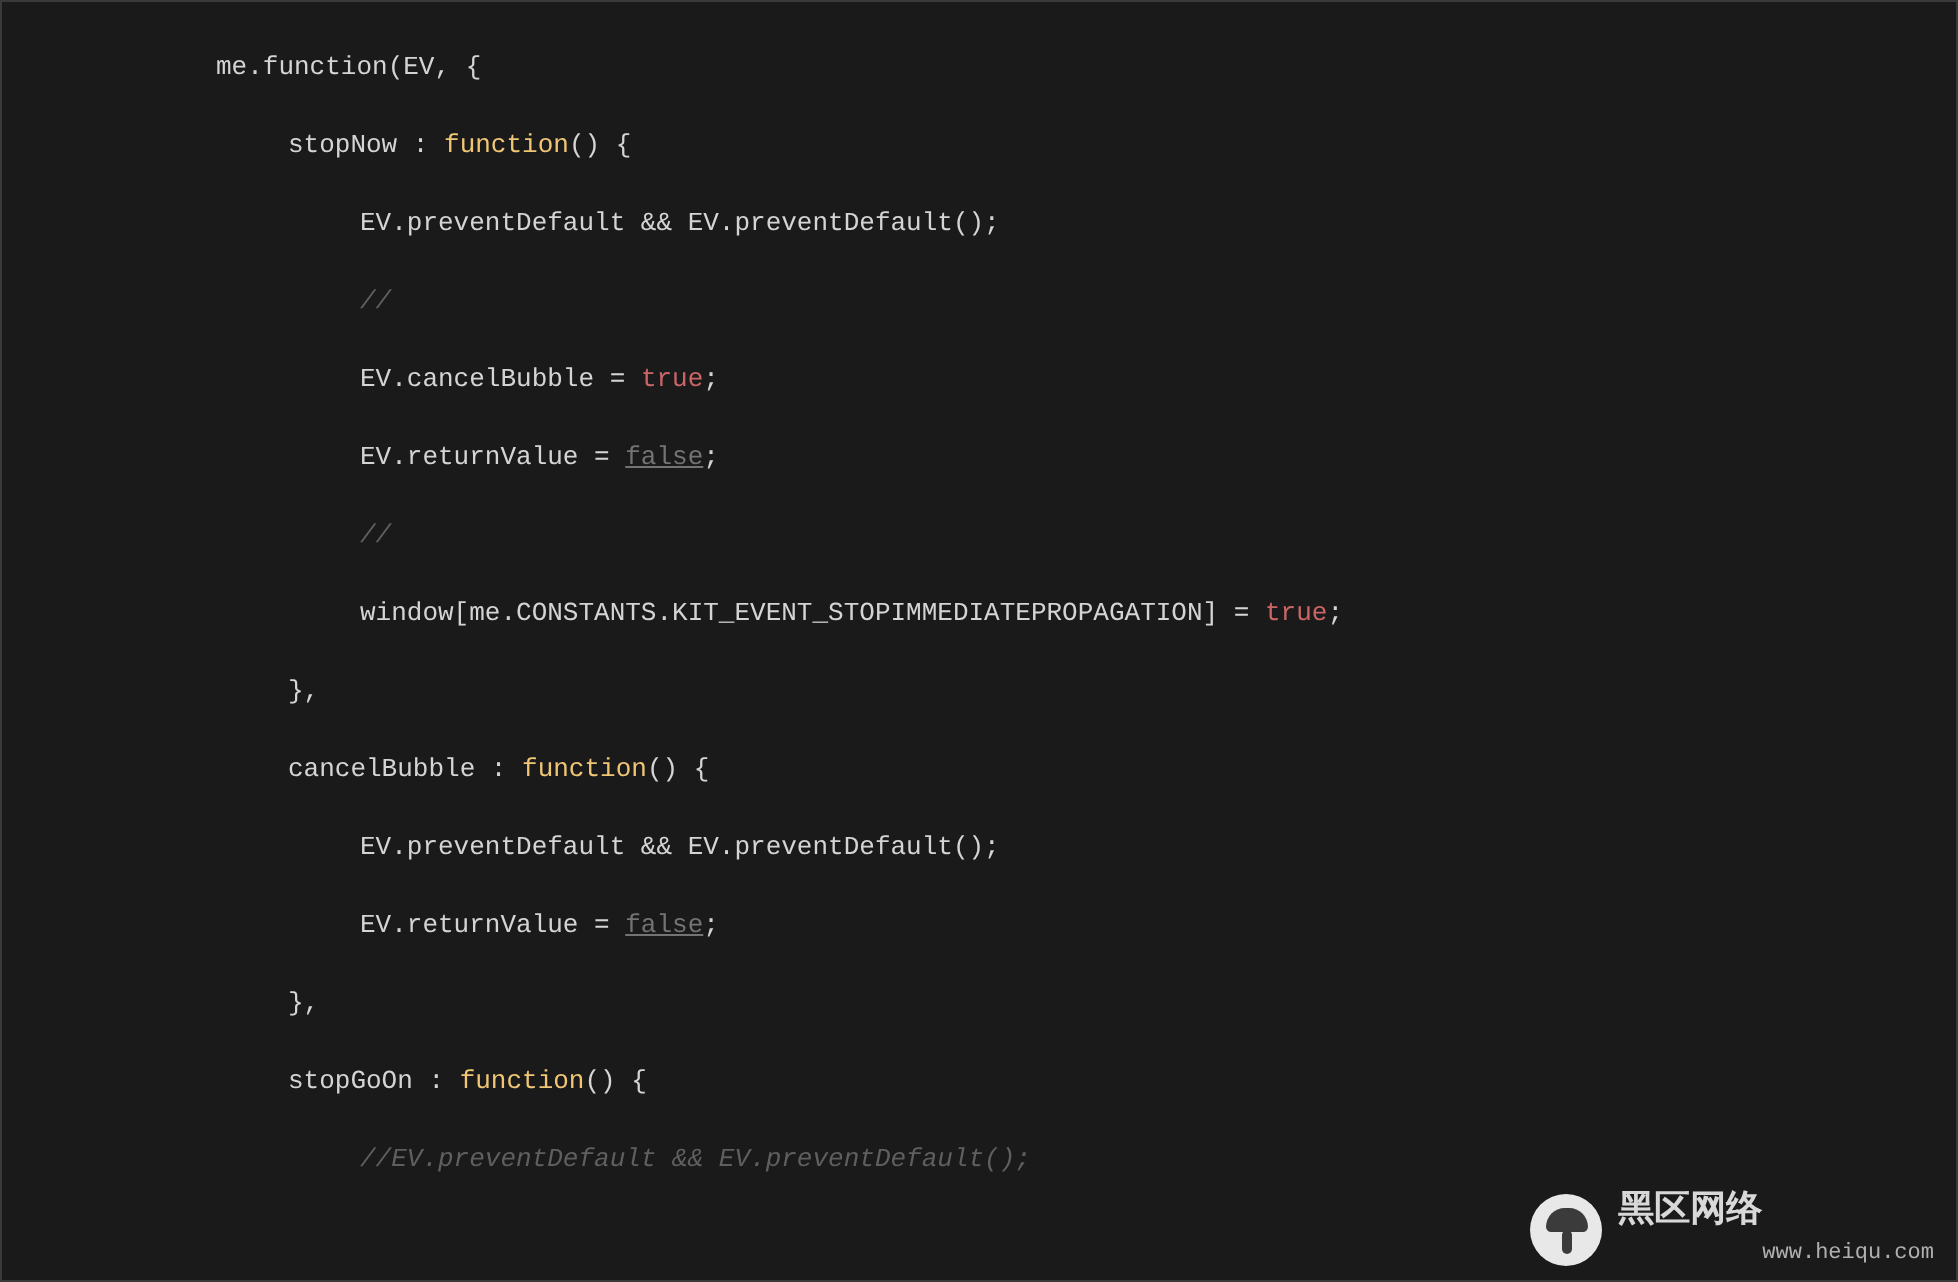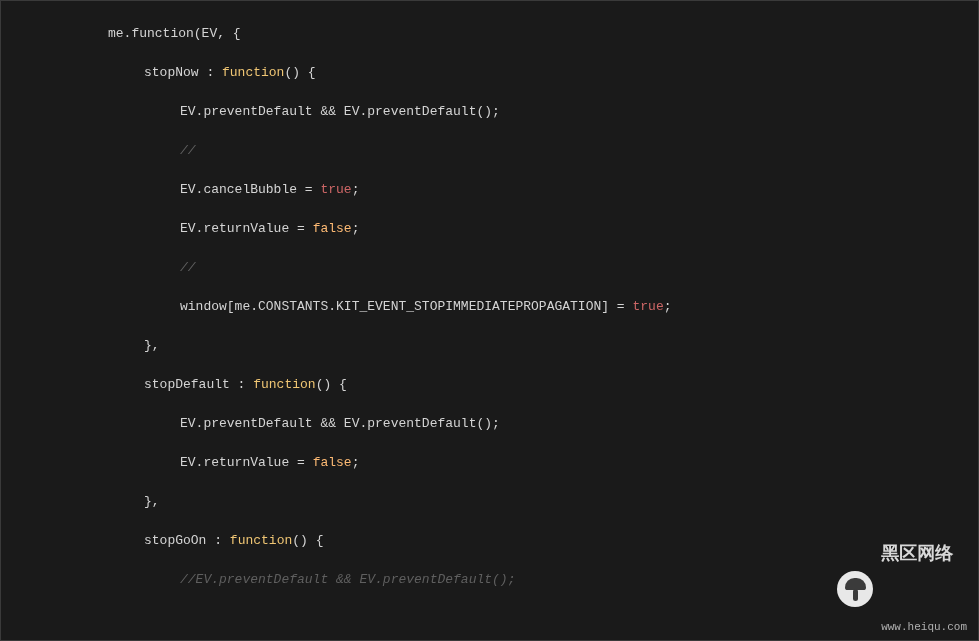--- a/index.html
+++ b/index.html
@@ -17,21 +17,21 @@
     .code-area {
       padding: 4px 0 4px 0;
       white-space: pre;
     }
     .line { display: block; }
     .ind1 { padding-left: 108px; }
     .ind2 { padding-left: 144px; }
     .ind3 { padding-left: 180px; }
     .kw { color: #f0c674; }     
     .bool-t { color: #cc6666; }  
-    .bool-f { color: #fdba74; }
+    .bool-f { color: #737373; text-decoration: underline; }
     .cmt { color: #5f5f5f; font-style: italic; }
     .watermark {
       position: absolute;
       right: 12px;
       bottom: 8px;
       display: flex;
       align-items: center;
       gap: 8px;
       color: #c5c5c5;
     }
@@ -49,41 +49,41 @@
       border-radius: 11px 11px 3px 3px;
       position: absolute; top: 7px;
     }
     .watermark .logo::after {
       content: "";
       width: 5px; height: 12px;
       background: #3b3b3b;
       border-radius: 3px;
       position: absolute; bottom: 6px;
     }
-    .watermark .txt { display: flex; flex-direction: column; line-height: 1.1; gap: 32px; }
+    .watermark .txt { display: flex; flex-direction: row; line-height: 1.1; }
     .watermark .cn { font-size: 18px; font-weight: bold; color: #d8d8d8; }
     .watermark .url { font-size: 11px; color: #b0b0b0; margin-top: 24px; }
     .border-frame {
       position: absolute; inset: 0; border: 1px solid #3a3a3a; pointer-events: none;
     }
   </style>
 </head>
 <body>
 
 <div class="code-area">
 <span class="line ind1"><span>me.function(EV, {</span></span>
 <span class="line ind2"><span>stopNow : </span><span class="kw">function</span><span>() {</span></span>
 <span class="line ind3"><span>EV.preventDefault &amp;&amp; EV.preventDefault();</span></span>
 <span class="line ind3"><span class="cmt">//</span></span>
 <span class="line ind3"><span>EV.cancelBubble = </span><span class="bool-t">true</span><span>;</span></span>
 <span class="line ind3"><span>EV.returnValue = </span><span class="bool-f">false</span><span>;</span></span>
 <span class="line ind3"><span class="cmt">//</span></span>
 <span class="line ind3"><span>window[me.CONSTANTS.KIT_EVENT_STOPIMMEDIATEPROPAGATION] = </span><span class="bool-t">true</span><span>;</span></span>
 <span class="line ind2"><span>},</span></span>
-<span class="line ind2"><span>stopDefault : </span><span class="kw">function</span><span>() {</span></span>
+<span class="line ind2"><span>cancelBubble : </span><span class="kw">function</span><span>() {</span></span>
 <span class="line ind3"><span>EV.preventDefault &amp;&amp; EV.preventDefault();</span></span>
 <span class="line ind3"><span>EV.returnValue = </span><span class="bool-f">false</span><span>;</span></span>
 <span class="line ind2"><span>},</span></span>
 <span class="line ind2"><span>stopGoOn : </span><span class="kw">function</span><span>() {</span></span>
 <span class="line ind3"><span class="cmt">//EV.preventDefault &amp;&amp; EV.preventDefault();</span></span>
 
 
 
 
 

